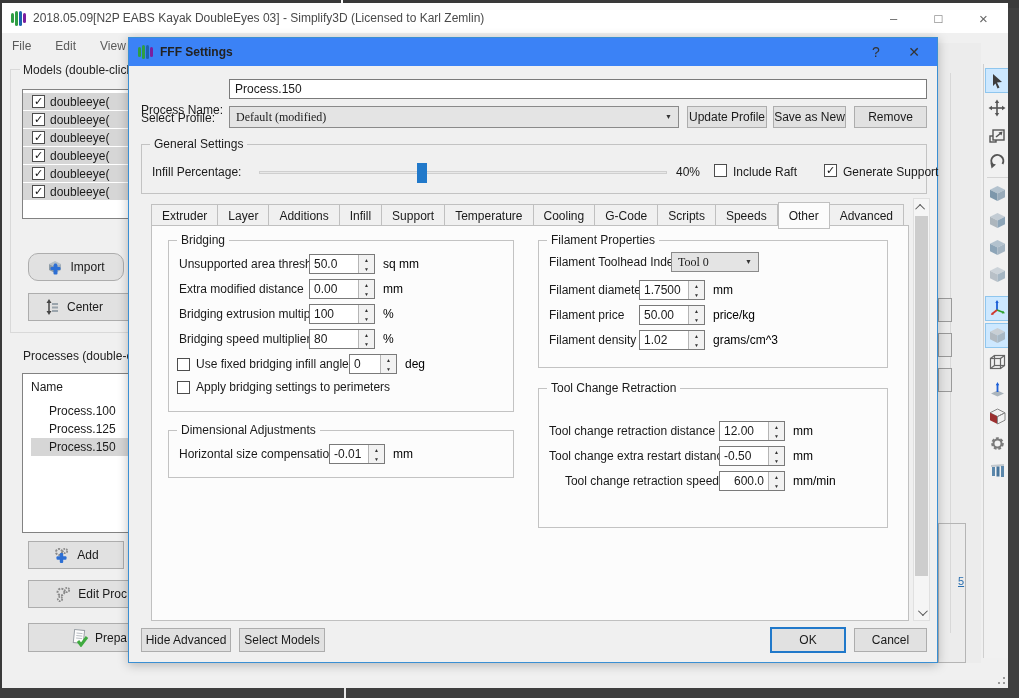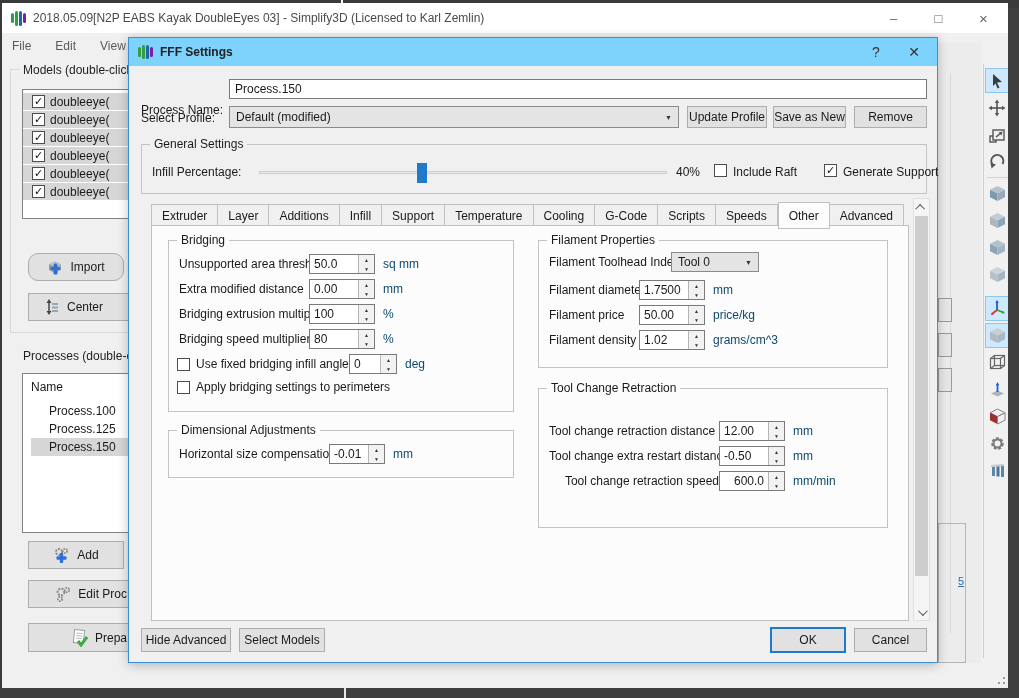--- a/index.html
+++ b/index.html
@@ -30,28 +30,28 @@
   .lrow { display:flex; align-items:center; height:17px; padding-left:9px; gap:5px; background:#d6d6d6; white-space:nowrap; font-size:12px; }
   .chk { width:13px; height:13px; background:#fff; border:1px solid #4d4d4d; display:inline-flex; align-items:center; justify-content:center; flex:none; }
   .chk .tick { display:none; font-size:11px; line-height:11px; color:#111; font-weight:bold; }
   .chk.on .tick { display:block; }
   .btn { background:#e1e1e1; border:1px solid #adadad; display:flex; align-items:center; justify-content:center; gap:6px; font-size:12px; color:#1a1a1a; }
   .btn svg { flex:none; }
 
   
   #dialog { left:128px; top:37px; width:810px; height:626px; background:#f0f0f0;
             border:1px solid #3a8fd3; box-shadow:0 2px 10px rgba(0,0,0,.25); }
-  #dlg-titlebar { left:0; top:0; width:100%; height:28px; background:#7dd3fc; display:flex; align-items:center; }
+  #dlg-titlebar { left:0; top:0; width:100%; height:28px; background:#3b82f6; display:flex; align-items:center; }
   #dlg-titlebar .title { font-size:12px; font-weight:bold; color:#222; margin-left:6px; }
   .dlg-controls { position:absolute; right:4px; top:0; height:28px; display:flex; }
   .dlg-controls span { width:38px; height:28px; display:flex; align-items:center; justify-content:center; font-size:14px; color:#333; }
 
   .field-label { font-size:12px; color:#1a1a1a; white-space:nowrap; }
   .textinput { background:#fff; border:1px solid #7a7a7a; font-size:12px; padding:2px 5px; display:flex; align-items:center; }
-  .dropdown { background:#e4e4e4; border:1px solid #8a8a8a; font-size:12px; padding:2px 6px; display:flex; align-items:center; justify-content:space-between; }
+  .dropdown { background:#e4e4e4; border:1px solid #8a8a8a; font-size:12px; padding:2px 6px; display:flex; align-items:center; justify-content:space-between;font-family:Liberation Serif, serif; }
   .dropdown .arr { font-size:7px; color:#333; margin-left:6px; }
 
   .groupbox { border:1px solid #c3c3c3; }
   .groupbox > .glabel { position:absolute; top:-8px; left:8px; padding:0 4px; font-size:12px; color:#1a1a1a; white-space:nowrap; }
 
   
   .slider-groove { height:3px; background:#e8e8e8; border:1px solid #cfcfcf; }
   .slider-handle { position:absolute; width:10px; height:20px; background:#2179ca; top:-9px; }
 
   
@@ -61,21 +61,21 @@
   .tab.active { background:#fcfcfc; border-left:1px solid #c0c0c0; margin-top:-2px; padding-top:6px; padding-bottom:5px; z-index:3; }
   #tabpane { background:#fcfcfc; border:1px solid #c0c0c0; z-index:1; }
   #tabpane .groupbox > .glabel { background:#fcfcfc; }
   #gs-group > .glabel { background:#f0f0f0; }
 
   
   .spin { display:flex; border:1px solid #7a7a7a; background:#fff; height:20px; }
   .spin .val { flex:1; font-size:12px; padding:2px 4px; white-space:nowrap; overflow:hidden; }
   .spin .arrows { width:16px; border-left:1px solid #b5b5b5; display:flex; flex-direction:column; background:#f2f2f2; }
   .spin .arrows i { flex:1; display:flex; align-items:center; justify-content:center; font-style:normal; font-size:5px; color:#333; }
-  .unit { font-size:12px; color:#0c4a6e; white-space:nowrap; }
+  .unit { font-size:12px; color:#000000; white-space:nowrap; }
   .frow { position:absolute; display:flex; align-items:center; }
 
   
   #dlg-scrollbar { background:#f5f5f5; border:1px solid #e0e0e0; }
   #dlg-scrollbar .sarrow { position:absolute; left:0; width:100%; height:16px; display:flex; align-items:center; justify-content:center; }
   .chev { width:7px; height:7px; border-left:1.5px solid #555; border-top:1.5px solid #555; }
   .chev.up { transform:rotate(45deg) translateY(2px); }
   .chev.down { transform:rotate(225deg) translateY(2px); }
   #dlg-scrollbar .thumb { position:absolute; left:1px; width:13px; background:#cdcdcd; }
 

